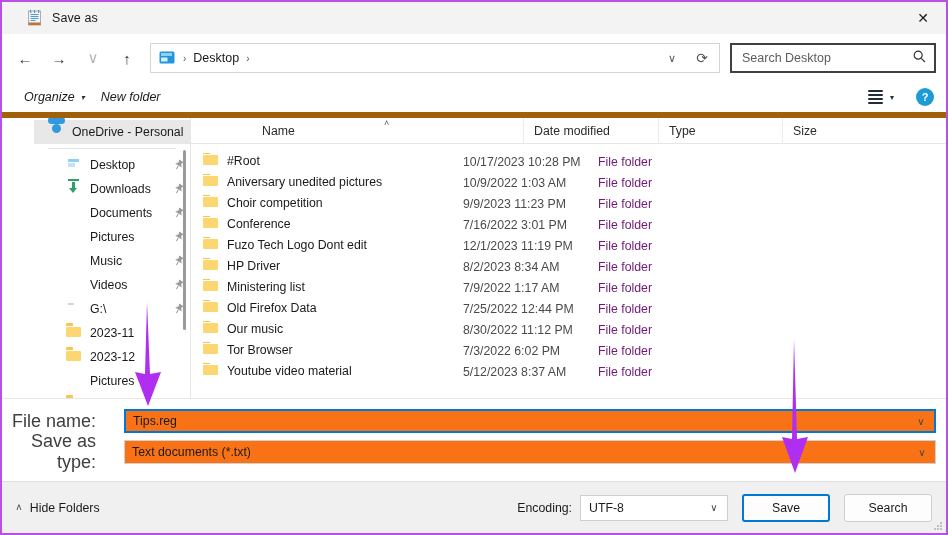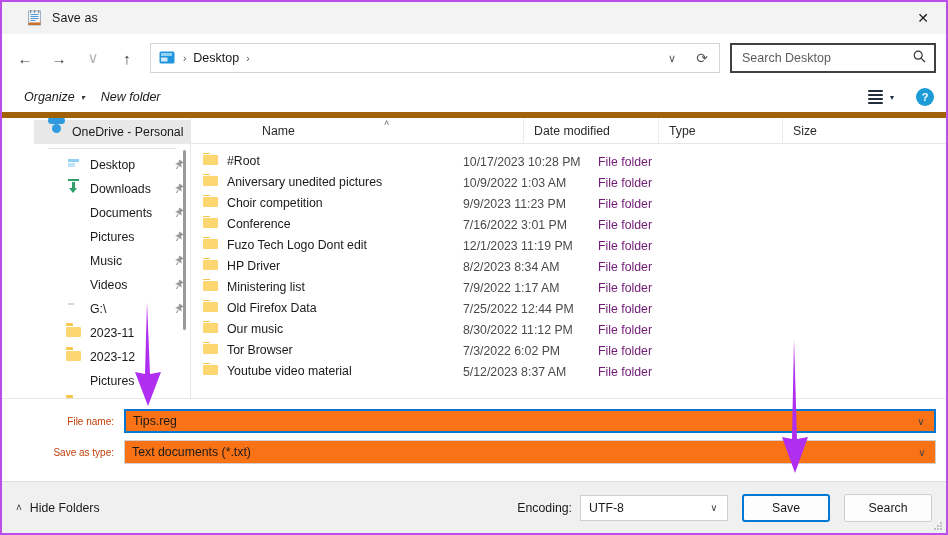--- a/index.html
+++ b/index.html
@@ -346,22 +346,22 @@
     border-top: 1px solid #e6e6e6;
     padding: 10px 10px 10px 0;
   }
   .frm-row {
     display: flex; align-items: center;
     height: 24px;
     margin-bottom: 7px;
   }
   .frm-label {
     width: 122px; flex: 0 0 122px;
-    text-align: right; padding-right: 10px;
-    font-size: 10px; color: #c2410c;
+    text-align: right; padding-right: 28px;
+    font-size: 18px; color: #404040;
   }
   .combo {
     flex: 1 1 auto;
     height: 24px;
     border: 1px solid #d0d0d0;
     background: #f97316;
     display: flex; align-items: center;
     padding-left: 7px;
     font-size: 12.3px; color: #1a1a1a;
     position: relative;

